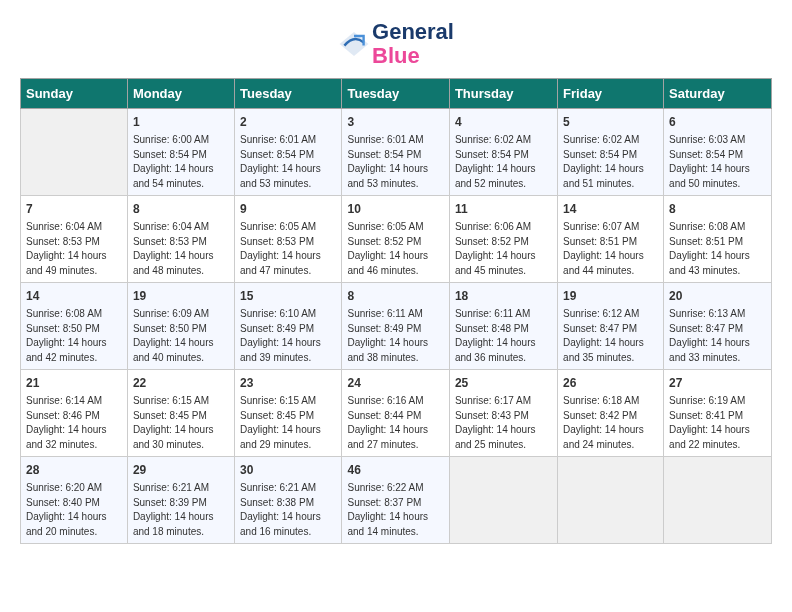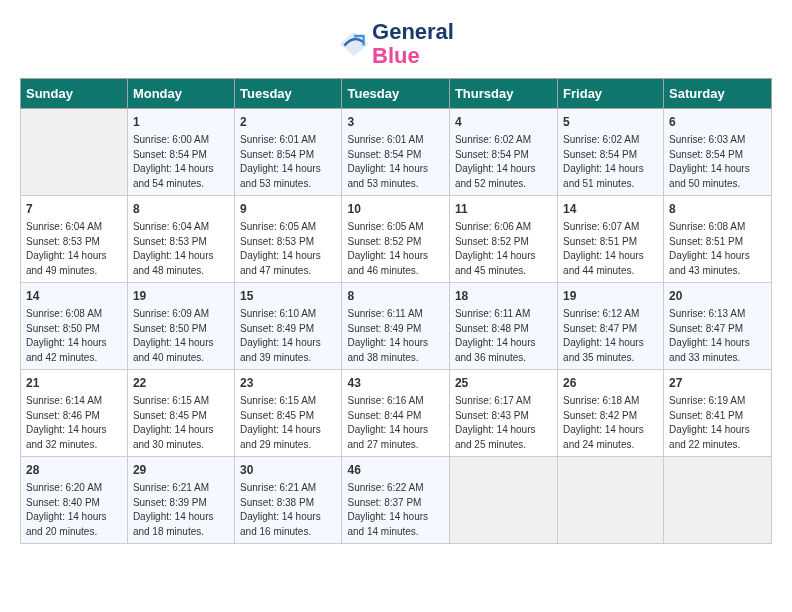--- a/index.html
+++ b/index.html
@@ -269,21 +269,21 @@
           Sunrise: 6:15 AM<br>Sunset: 8:45 PM<br>Daylight: 14 hours and 30 minutes.
         </div>
         </td>
         <td>
           <span class="day-num">23</span>
         <div class="day-info">
           Sunrise: 6:15 AM<br>Sunset: 8:45 PM<br>Daylight: 14 hours and 29 minutes.
         </div>
         </td>
         <td>
-          <span class="day-num">43</span>
+          <span class="day-num">24</span>
         <div class="day-info">
           Sunrise: 6:16 AM<br>Sunset: 8:44 PM<br>Daylight: 14 hours and 27 minutes.
         </div>
         </td>
         <td>
           <span class="day-num">25</span>
         <div class="day-info">
           Sunrise: 6:17 AM<br>Sunset: 8:43 PM<br>Daylight: 14 hours and 25 minutes.
         </div>
         </td>

